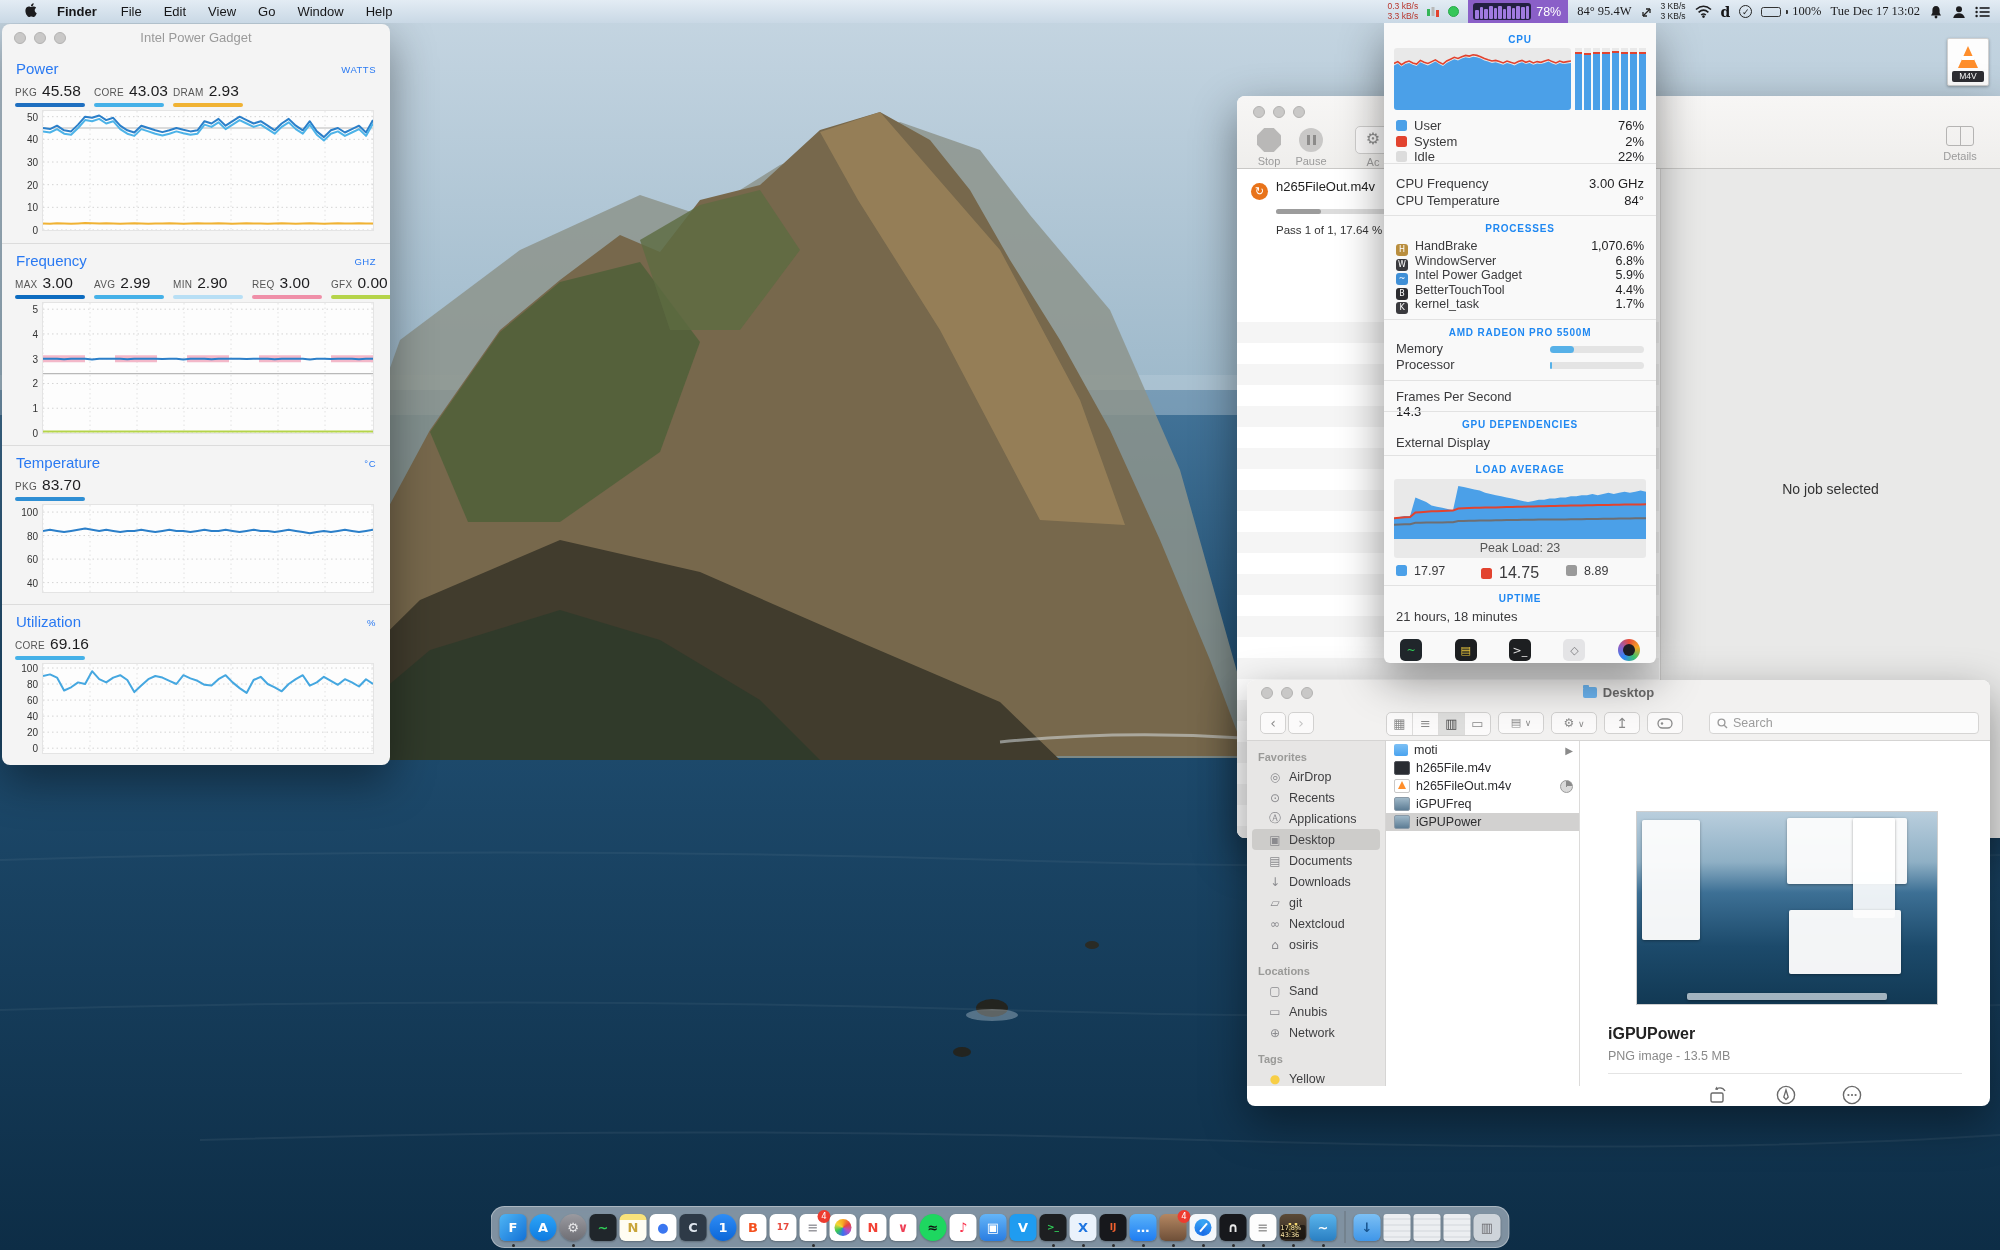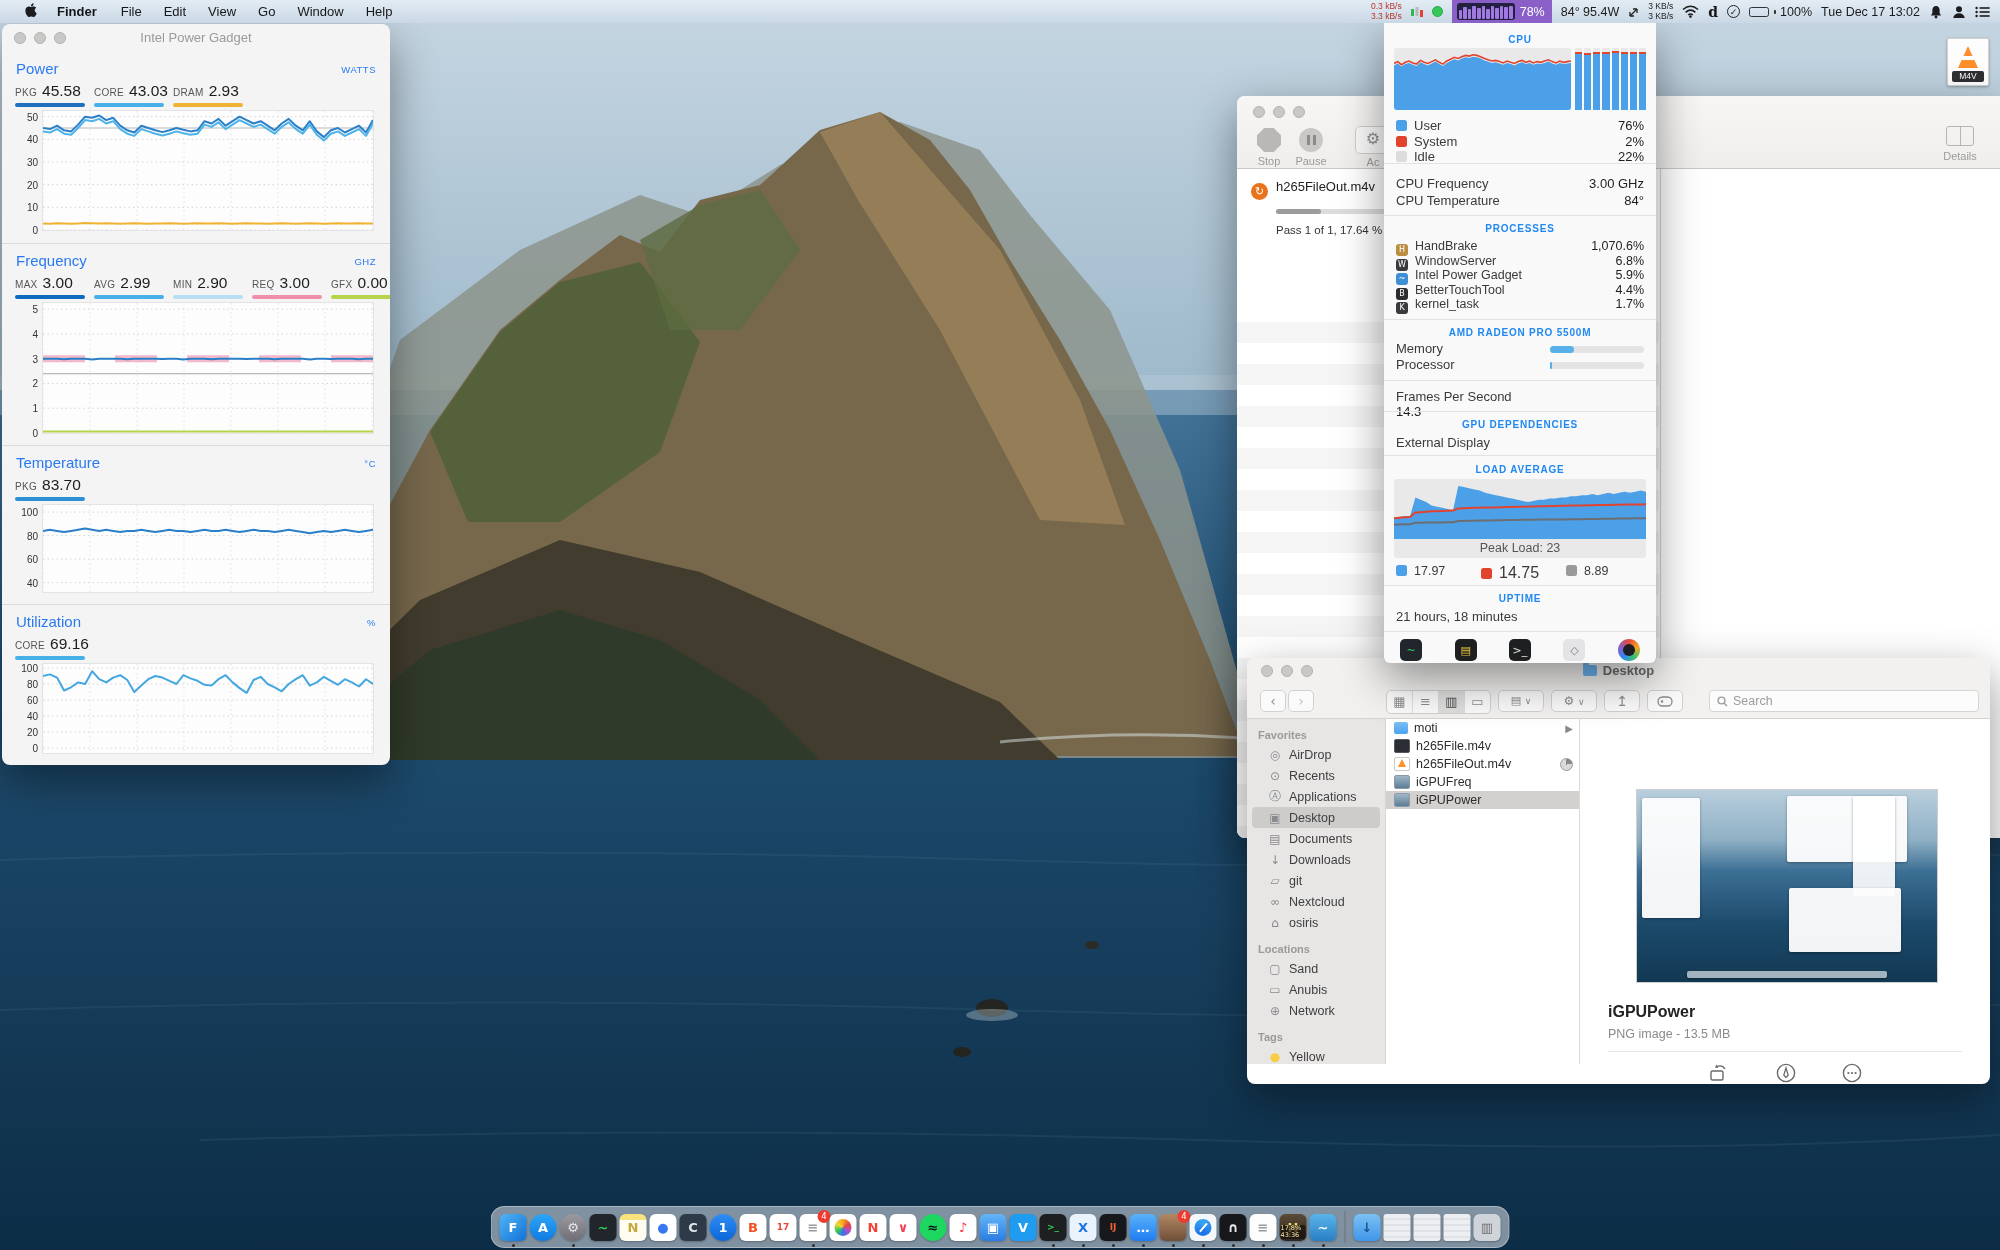--- a/index.html
+++ b/index.html
@@ -17,21 +17,21 @@
   .mb-item{padding:0 11px;line-height:23px;}
   .mb-item.bold{font-weight:bold;padding-right:13px;}
   .mb-right{margin-left:auto;display:flex;align-items:center;gap:9px;padding-right:10px;height:23px;}
   .mb-net{display:flex;flex-direction:column;align-items:flex-end;font-size:8.5px;line-height:9.5px;}
   .mb-net.red{color:#b8352c;}
   .mb-net.dark{color:#222;}
   .cpu-hl{background:#8a5fc8;height:23px;display:flex;align-items:center;gap:5px;padding:0 7px 0 5px;}
   .cpu-graph{width:58px;height:17px;background:#232042;border-radius:3px;display:flex;align-items:flex-end;gap:1px;padding:1px 2px;box-sizing:border-box;}
   .cpu-graph i{flex:1;background:#a07ae0;border-radius:1px;}
   .cpu-pct{color:#fff;font-size:12.5px;}
-  .mb-text{font-size:12.5px;color:#1b1b1d;}
+  .mb-text{font-size:12.5px;color:#1b1b1d;font-family:Liberation Serif, serif;}
   .green-dot{width:9px;height:9px;border-radius:50%;background:#35c759;border:1px solid #2aa84a;}
   .mb-icon{display:inline-flex;align-items:center;}
   .battery{display:flex;align-items:center;gap:4px;}
   .batt-body{width:20px;height:10px;border:1px solid #333;border-radius:2.5px;padding:1px;box-sizing:border-box;}
   .batt-fill{height:100%;width:100%;background:#2c2c2e;border-radius:1px;}
   .batt-nub{width:2px;height:4px;background:#333;border-radius:0 1px 1px 0;margin-left:1px;}
   .check-circle{width:13px;height:13px;border:1.4px solid #222;border-radius:50%;font-size:9px;line-height:13px;text-align:center;color:#222;box-sizing:border-box;}
   .d-glyph{font-family:"DejaVu Serif","Liberation Serif",serif;font-weight:bold;font-size:14px;}
   
   .win{position:absolute;box-shadow:0 16px 45px rgba(0,0,0,.42);}
@@ -89,21 +89,21 @@
   .legend-sq{display:inline-block;width:11px;height:11px;border-radius:2.5px;margin-right:7px;vertical-align:-1px;}
   .proc-ic{display:inline-block;width:12px;height:12px;border-radius:3px;margin-right:7px;vertical-align:-2px;color:#fff;font-size:8px;line-height:12px;text-align:center;font-family:"DejaVu Sans",sans-serif;}
   .gpu-bar{width:94px;height:7px;border-radius:3.5px;background:#e4e4e4;margin-top:5px;}
   .gpu-bar i{display:block;height:100%;border-radius:3.5px;background:#57b1e8;}
   .peak-band{position:absolute;left:10px;right:10px;background:#e9e9e9;text-align:center;font-size:12.5px;color:#555;border-radius:0 0 3px 3px;}
   .is-apps{position:absolute;left:0;right:0;display:flex;justify-content:space-around;align-items:center;}
   .is-app{width:22px;height:22px;border-radius:5px;display:flex;align-items:center;justify-content:center;font-size:11px;font-family:"DejaVu Sans",sans-serif;}
   .gauge{background:conic-gradient(#e84b3a,#f5a623,#39c26d,#2f86f5,#8a5fc8,#e84b3a);border-radius:50%;position:relative;}
   .gauge:after{content:"";position:absolute;inset:5px;background:#1d1d22;border-radius:50%;}
   
-  .finder{left:1247px;top:658px;width:743px;height:426px;background:#fff;border-radius:8px;z-index:20;overflow:hidden;}
+  .finder{left:1247px;top:680px;width:743px;height:426px;background:#fff;border-radius:8px;z-index:20;overflow:hidden;}
   .fd-titlebar{position:absolute;left:0;right:0;top:0;height:26px;background:#f2f1f0;}
   .fd-title{position:absolute;left:0;right:0;top:5px;text-align:center;font-size:13px;font-weight:bold;color:#6b6b6b;}
   .fd-folder-ic{display:inline-block;width:14px;height:11px;background:#6cb5f1;border-radius:2px;position:relative;vertical-align:-1px;margin-right:6px;}
   .fd-folder-ic:before{content:"";position:absolute;left:0;top:-2px;width:6px;height:3px;background:#6cb5f1;border-radius:1px 1px 0 0;}
   .fd-toolbar{position:absolute;left:0;right:0;top:26px;height:34px;background:#f2f1f0;border-bottom:1px solid #d5d4d3;}
   .fd-btn{position:absolute;top:6px;height:22px;border:1px solid #d2d1d0;background:#fbfafa;border-radius:5px;color:#8a8a8a;text-align:center;font-size:14px;line-height:20px;box-sizing:border-box;font-family:"DejaVu Sans",sans-serif;}
   .fd-seg{position:absolute;top:6px;height:22px;display:flex;border:1px solid #d2d1d0;border-radius:5px;overflow:hidden;background:#fbfafa;}
   .fd-seg b{width:25px;font-weight:normal;color:#8a8a8a;font-size:13px;line-height:21px;text-align:center;border-right:1px solid #dddcdb;font-family:"DejaVu Sans",sans-serif;}
   .fd-seg b:last-child{border-right:none;}
   .fd-seg b.active{background:#dededd;color:#4a4a4a;}
@@ -348,20 +348,23 @@
         <div></div>
         <div></div>
         <div></div>
         <div></div>
         <div></div>
         <div></div>
         <div></div>
         <div></div>
       </div>
   </div>
+  <div class="hb-detailpane">
+    <div class="hb-nojob">No job selected</div>
+  </div>
 </div>
 
 <div class="win ipg">
   <div class="ipg-titlebar">
     <div class="lights" style="left:12px;top:8px;">
       <i></i>
         <i></i>
         <i></i>
     </div>
     <div class="ipg-title">Intel Power Gadget</div>

